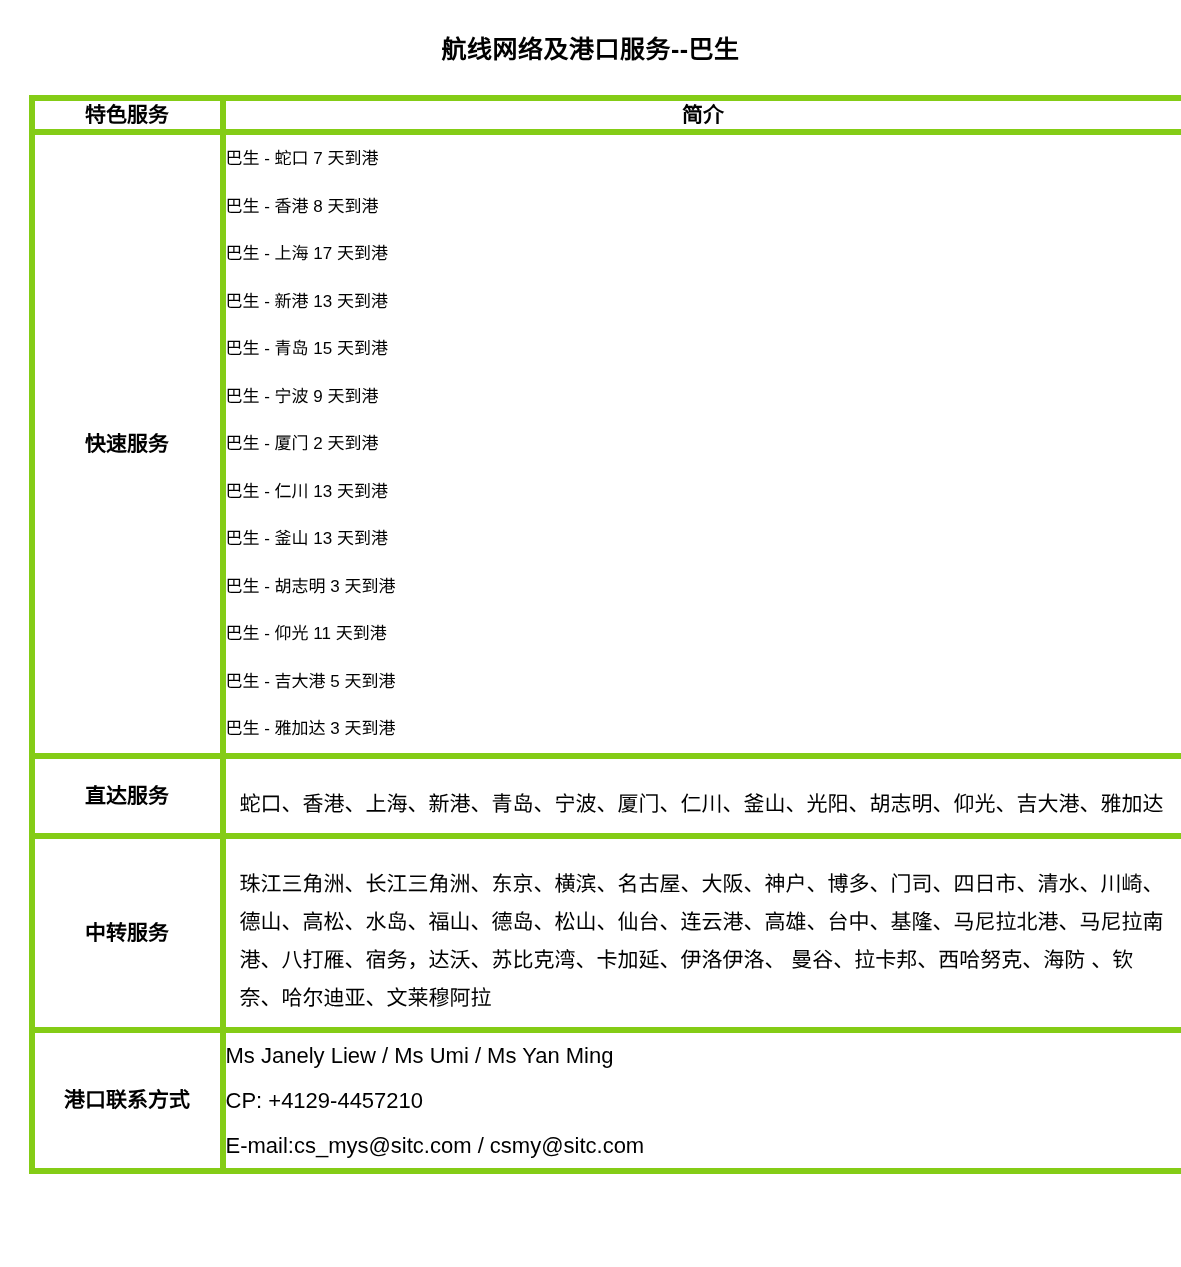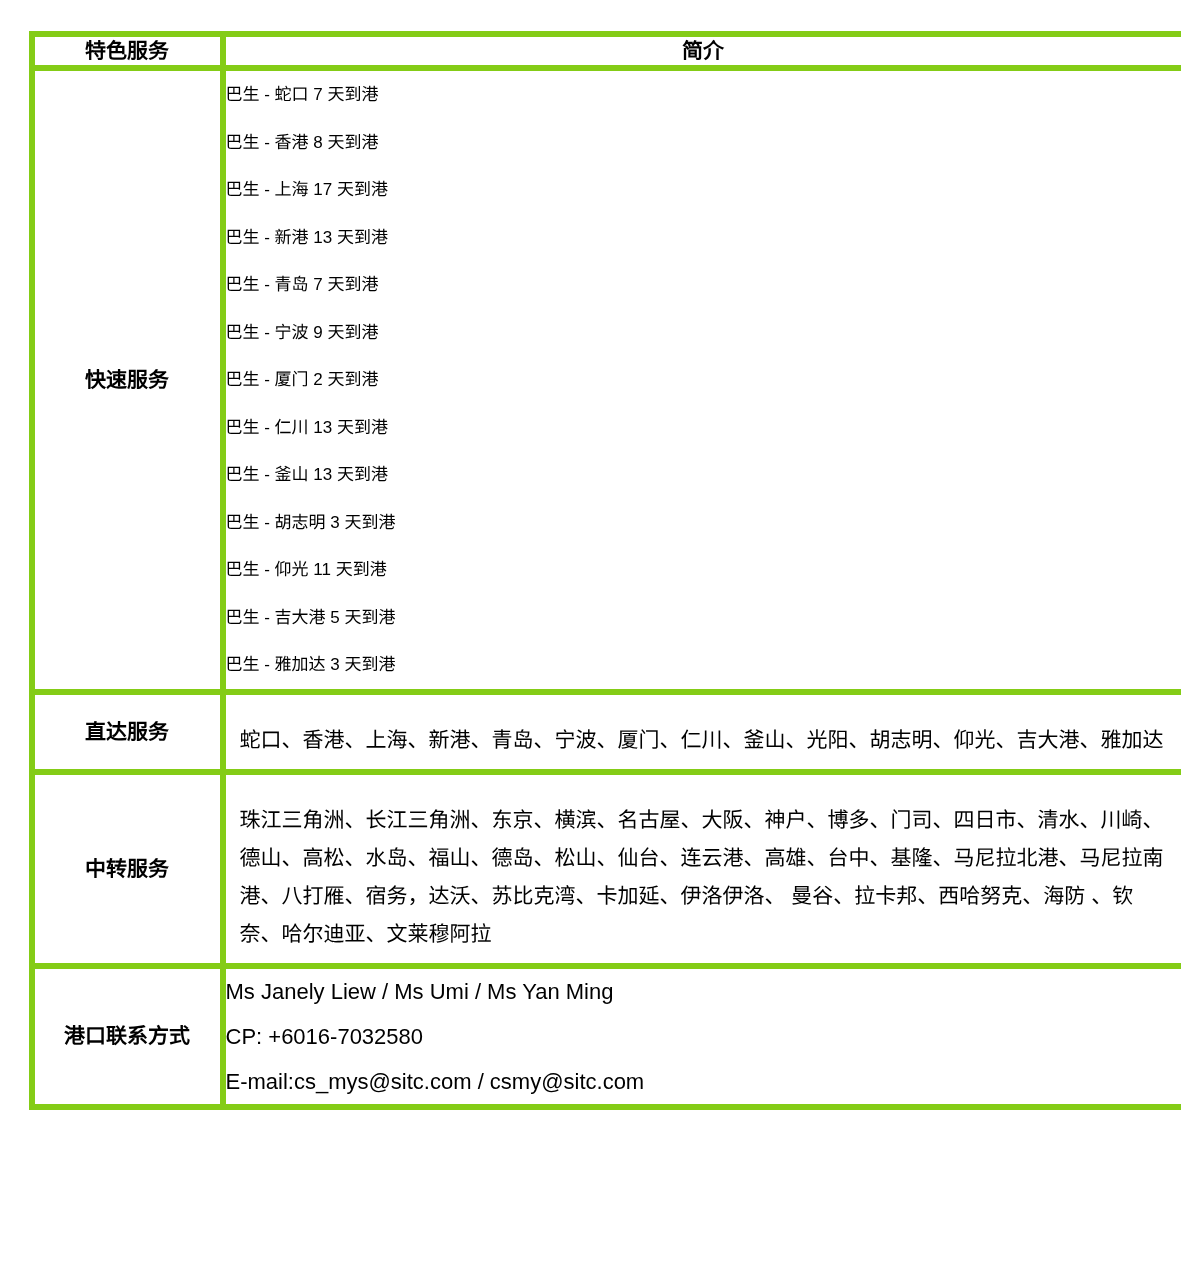--- a/index.html
+++ b/index.html
@@ -90,20 +90,21 @@
     font-size: 22px;
     line-height: 45px;
     white-space: nowrap;
   }
 </style>
 </head>
 <body>
 
 <div class="page">
 
+  <h1 class="doc-title">航线网络及港口服务--巴生</h1>
 
   <div class="table-wrap">
     <table class="svc">
       <colgroup>
         <col class="c-label">
         <col class="c-value">
       </colgroup>
       <tbody>
 
         <tr>
@@ -112,21 +113,21 @@
         </tr>
 
 
         <tr>
           <td class="label-cell">快速服务</td>
           <td class="value-cell">
             <span class="route-line">巴生 - 蛇口 7 天到港</span>
             <span class="route-line">巴生 - 香港 8 天到港</span>
             <span class="route-line">巴生 - 上海 17 天到港</span>
             <span class="route-line">巴生 - 新港 13 天到港</span>
-            <span class="route-line">巴生 - 青岛 7 天到港</span>
+            <span class="route-line">巴生 - 青岛 15 天到港</span>
             <span class="route-line">巴生 - 宁波 9 天到港</span>
             <span class="route-line">巴生 - 厦门 2 天到港</span>
             <span class="route-line">巴生 - 仁川 13 天到港</span>
             <span class="route-line">巴生 - 釜山 13 天到港</span>
             <span class="route-line">巴生 - 胡志明 3 天到港</span>
             <span class="route-line">巴生 - 仰光 11 天到港</span>
             <span class="route-line">巴生 - 吉大港 5 天到港</span>
             <span class="route-line">巴生 - 雅加达 3 天到港</span>
           </td>
         </tr>
@@ -138,21 +139,21 @@
 
         <tr>
           <td class="label-cell">中转服务</td>
           <td class="value-cell dense">珠江三角洲、长江三角洲、东京、横滨、名古屋、大阪、神户、博多、门司、四日市、清水、川崎、德山、高松、水岛、福山、德岛、松山、仙台、连云港、高雄、台中、基隆、马尼拉北港、马尼拉南港、八打雁、宿务，达沃、苏比克湾、卡加延、伊洛伊洛、 曼谷、拉卡邦、西哈努克、海防 、钦奈、哈尔迪亚、文莱穆阿拉</td>
         </tr>
 
         <tr>
           <td class="label-cell">港口联系方式</td>
           <td class="value-cell">
             <span class="contact-line">Ms Janely Liew / Ms Umi / Ms Yan Ming</span>
-            <span class="contact-line">CP: +6016-7032580</span>
+            <span class="contact-line">CP: +4129-4457210</span>
             <span class="contact-line">E-mail:cs_mys@sitc.com / csmy@sitc.com</span>
           </td>
         </tr>
 
       </tbody>
     </table>
   </div>
 
 </div>
 

